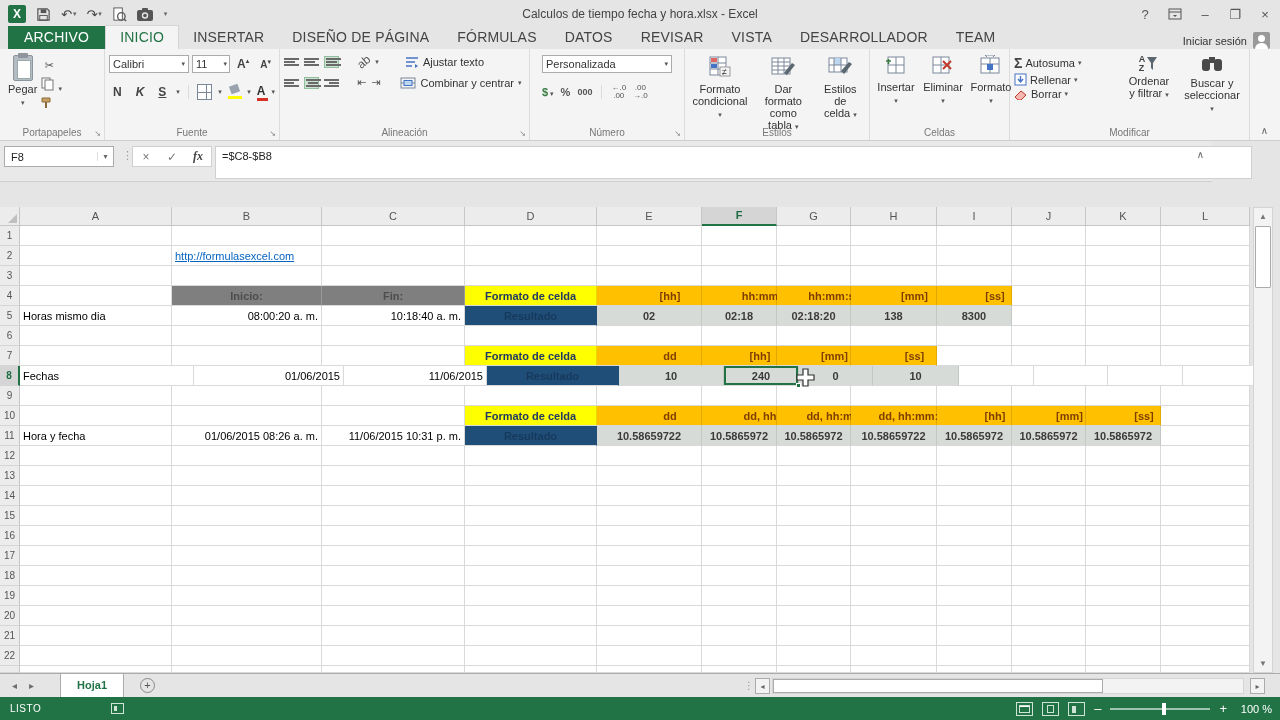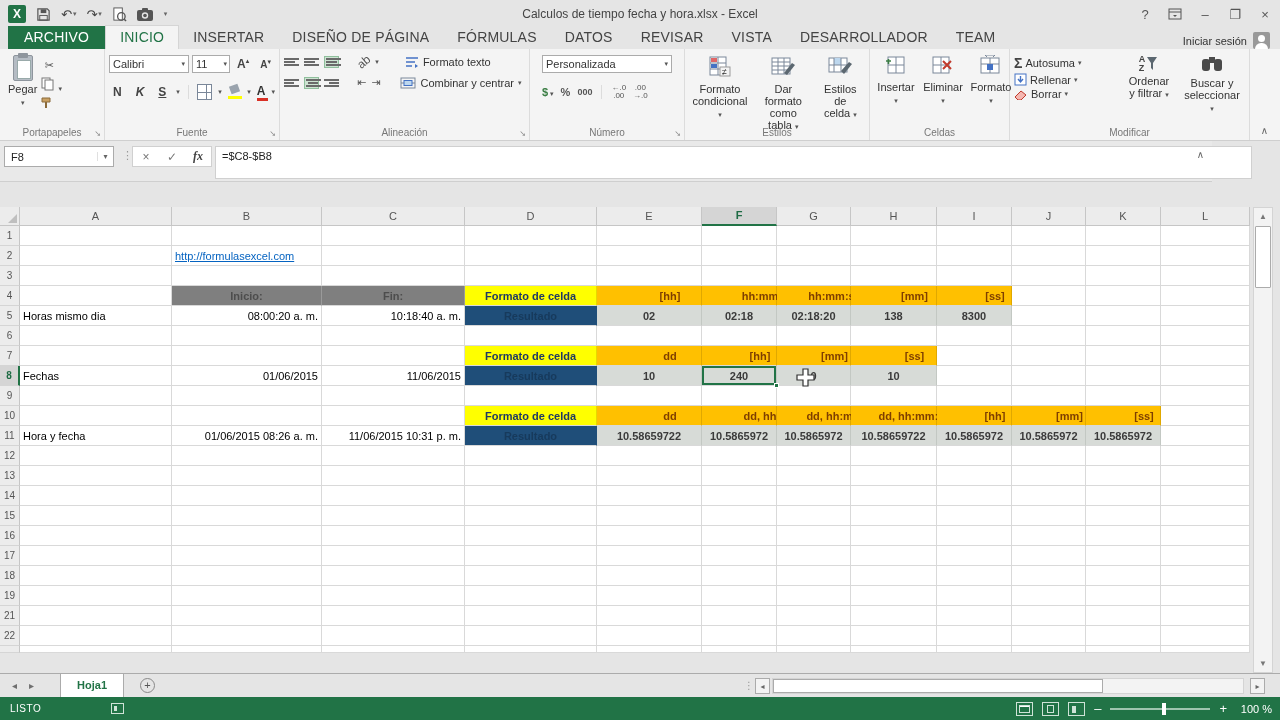--- a/index.html
+++ b/index.html
@@ -273,21 +273,21 @@
         <span style="color:#555;font-size:12px;transform:rotate(-40deg);display:inline-block">ab</span>
         <span class="drop">▾</span>
         <span style="width:16px"></span>
         <span style="display:flex;align-items:center;gap:4px">
           <svg width="14" height="12" viewBox="0 0 14 12">
               <line x1="1" y1="2" x2="13" y2="2" stroke="#4472C4" stroke-width="1.5"></line>
               <line x1="1" y1="6" x2="10" y2="6" stroke="#4472C4" stroke-width="1.5"></line>
               <line x1="1" y1="10" x2="7" y2="10" stroke="#4472C4" stroke-width="1.5"></line>
               <path d="M10 8 l3 2 -3 2 z" fill="#4472C4"></path>
             </svg>
-          <span>Formato texto</span>
+          <span>Ajustar texto</span>
         </span>
       </div>
       <div class="rrow" style="margin-top:7px;gap:5px">
         <span class="albars">
             <i style="width:15px"></i>
             <i style="width:10px;margin-right:5px"></i>
             <i style="width:15px"></i>
           </span>
         <span class="albars alboxed">
             <i style="width:15px"></i>
@@ -599,21 +599,21 @@
         <div class="cell hOrange" style="width: 75px;">[hh]</div>
         <div class="cell hOrange" style="width: 74px;">[mm]</div>
         <div class="cell hOrange" style="width: 86px;">[ss]</div>
         <div class="cell" style="width: 75px;"></div>
         <div class="cell" style="width: 74px;"></div>
         <div class="cell" style="width: 75px;"></div>
         <div class="cell" style="width: 89px;"></div>
       </div>
       <div class="grow" style="height: 20px;">
         <div class="rhd sel">8</div>
-        <div class="cell lbl" style="width: 152px;">Fechas</div>
+        <div class="cell lbl" style="width: 174px;">Fechas</div>
         <div class="cell num" style="width: 150px;">01/06/2015</div>
         <div class="cell num" style="width: 143px;">11/06/2015</div>
         <div class="cell hBlue" style="width: 132px;">Resultado</div>
         <div class="cell res" style="width: 105px;">10</div>
         <div class="cell res selcell" style="width: 75px;">240<span class="fillhandle"></span></div>
         <div class="cell res" style="width: 74px;">0</div>
         <div class="cell res" style="width: 86px;">10</div>
         <div class="cell" style="width: 75px;"></div>
         <div class="cell" style="width: 74px;"></div>
         <div class="cell" style="width: 75px;"></div>
@@ -778,20 +778,35 @@
         <div class="cell" style="width: 105px;"></div>
         <div class="cell" style="width: 75px;"></div>
         <div class="cell" style="width: 74px;"></div>
         <div class="cell" style="width: 86px;"></div>
         <div class="cell" style="width: 75px;"></div>
         <div class="cell" style="width: 74px;"></div>
         <div class="cell" style="width: 75px;"></div>
         <div class="cell" style="width: 89px;"></div>
       </div>
       <div class="grow" style="height: 20px;">
+        <div class="rhd">20</div>
+        <div class="cell" style="width: 152px;"></div>
+        <div class="cell" style="width: 150px;"></div>
+        <div class="cell" style="width: 143px;"></div>
+        <div class="cell" style="width: 132px;"></div>
+        <div class="cell" style="width: 105px;"></div>
+        <div class="cell" style="width: 75px;"></div>
+        <div class="cell" style="width: 74px;"></div>
+        <div class="cell" style="width: 86px;"></div>
+        <div class="cell" style="width: 75px;"></div>
+        <div class="cell" style="width: 74px;"></div>
+        <div class="cell" style="width: 75px;"></div>
+        <div class="cell" style="width: 89px;"></div>
+      </div>
+      <div class="grow" style="height: 20px;">
         <div class="rhd">21</div>
         <div class="cell" style="width: 152px;"></div>
         <div class="cell" style="width: 150px;"></div>
         <div class="cell" style="width: 143px;"></div>
         <div class="cell" style="width: 132px;"></div>
         <div class="cell" style="width: 105px;"></div>
         <div class="cell" style="width: 75px;"></div>
         <div class="cell" style="width: 74px;"></div>
         <div class="cell" style="width: 86px;"></div>
         <div class="cell" style="width: 75px;"></div>

